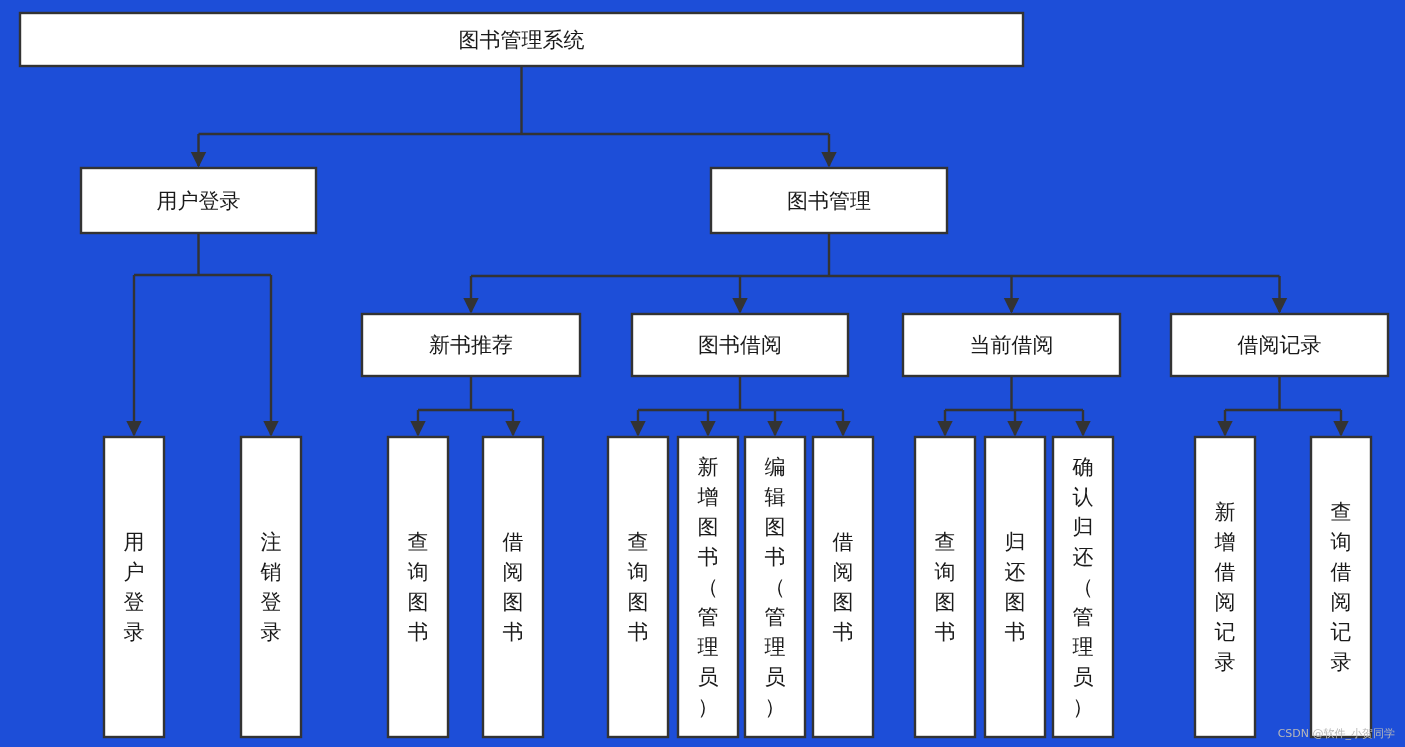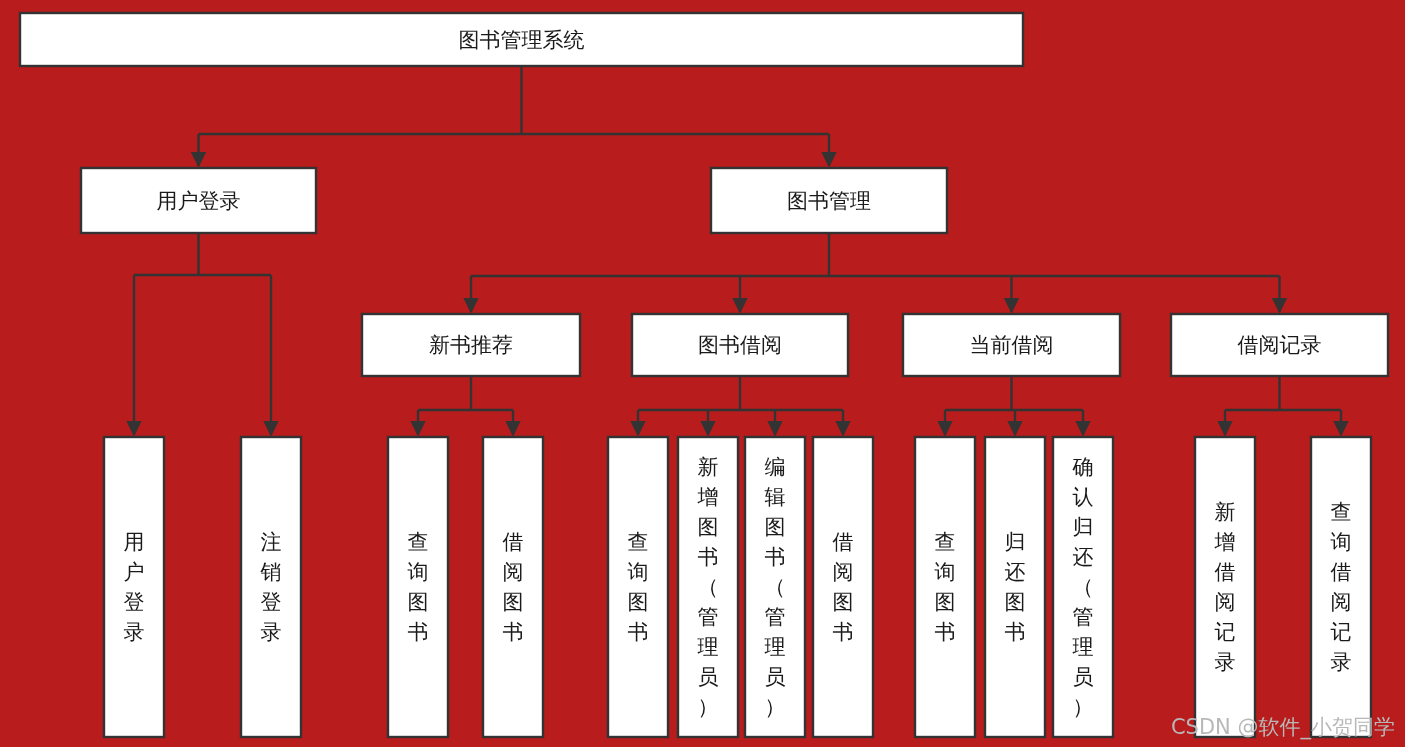--- a/index.html
+++ b/index.html
@@ -10,21 +10,21 @@
   body {
     width: 1405px;
     height: 747px;
     font-family: "DejaVu Sans", "Liberation Sans", sans-serif;
     overflow: hidden;
   }
   #diagram-root {
     position: relative;
     width: 1405px;
     height: 747px;
-    background: #b91c1c;
+    background: #1d4ed8;
   }
   svg#flowchart {
     position: absolute;
     top: 0;
     left: 0;
     width: 1405px;
     height: 747px;
     display: block;
   }
   .node-rect {
@@ -49,21 +49,21 @@
   .connector {
     stroke: #333333;
     stroke-width: 2.4;
     fill: none;
   }
   .watermark {
     position: absolute;
     right: 10px;
     bottom: 6px;
     font-family: "DejaVu Sans", "Liberation Sans", sans-serif;
-    font-size: 21px;
+    font-size: 11px;
     color: #b8b8b8;
     white-space: nowrap;
     user-select: none;
   }
 </style>
 </head>
 <body>
 
 <div id="diagram-root">
 

